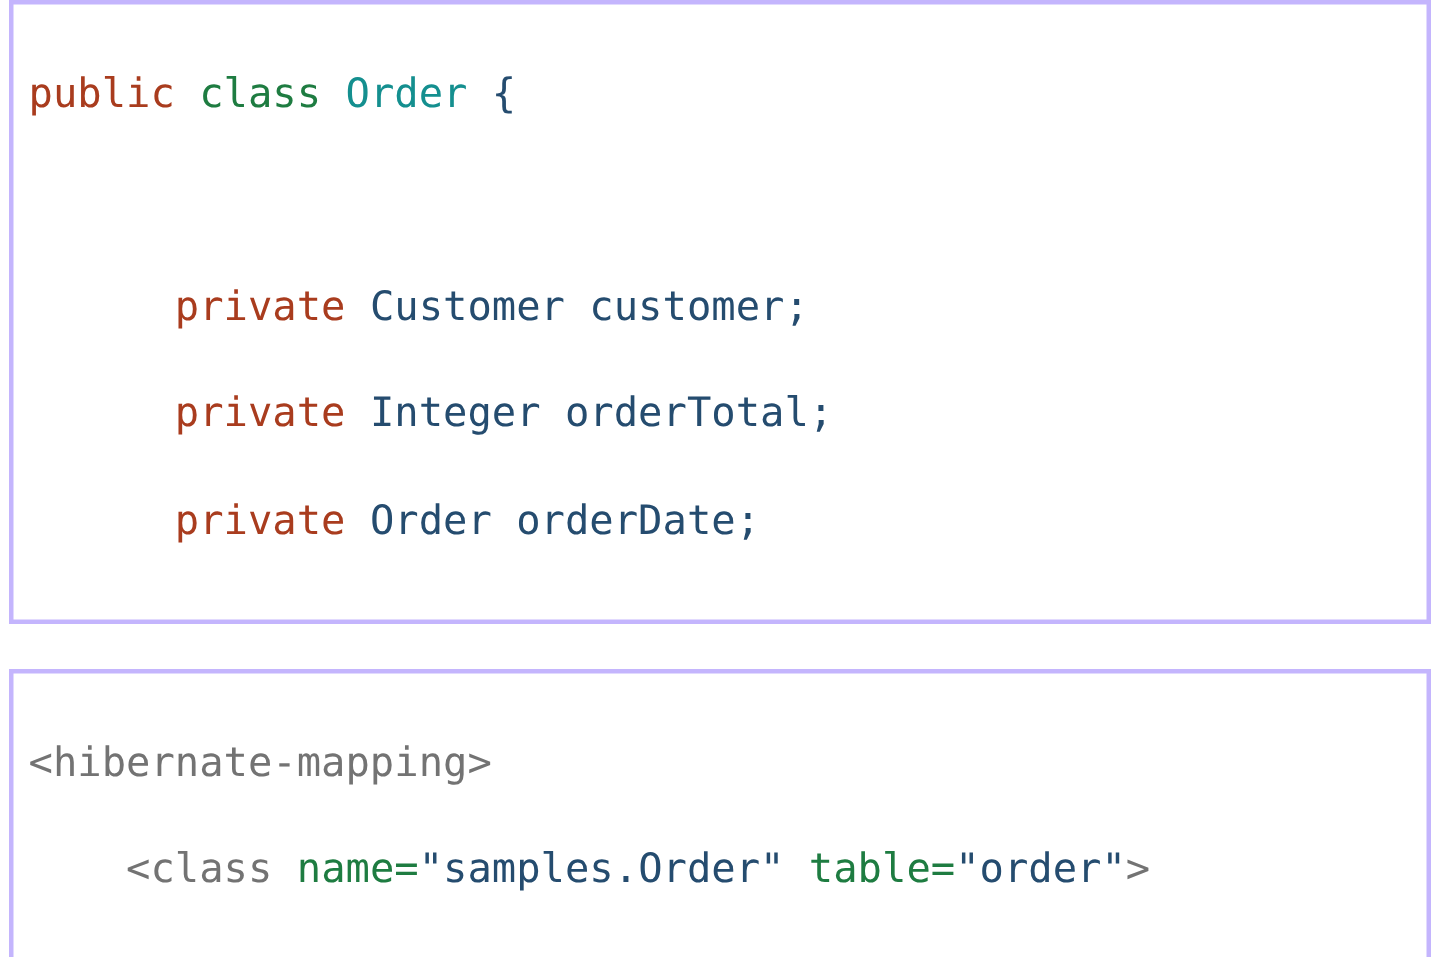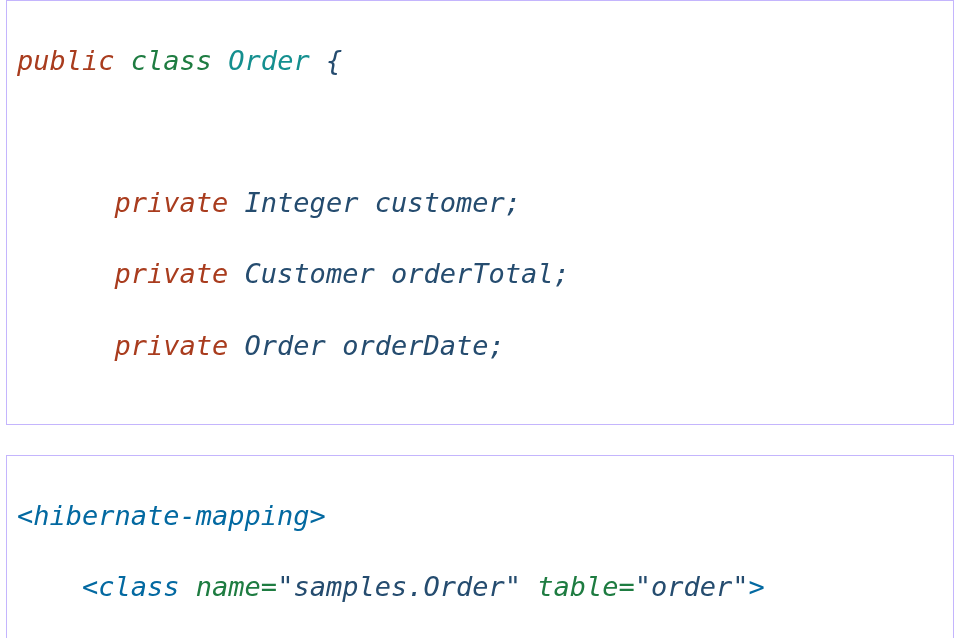--- a/index.html
+++ b/index.html
@@ -5,47 +5,46 @@
   html, body {
     margin: 0;
     padding: 0;
     width: 960px;
     height: 638px;
     background: #ffffff;
     font-family: "DejaVu Sans Mono", "Lucida Console", Consolas, monospace;
     color: #2d4b6a;
   }
   .code-box {
-    border: 1px solid #c4b5fd;
-    padding: 6px 10px 25px 10px;
+    border: 3px solid #c4b5fd;
+    padding: 6px 10px 12px 10px;
     margin: 0 6px;
     font-size: 27px;
     line-height: 1.32;
     box-sizing: border-box;
     white-space: pre;
-    font-style: italic;
   }
   .gap {
     height: 30px;
   }
   .kw-red   { color: #a93c1e; }
   .kw-green { color: #1e7c41; }
   .kw-teal  { color: #148f8f; }
   .txt-navy { color: #254c6f; }
-  .tag-teal { color: #0369a1; }
+  .tag-teal { color: #737373; }
   .attr-str { color: #254c6f; }
 </style>
 </head>
 <body>
 
 <div class="code-box">
 <div><span class="kw-red">public</span><span> </span><span class="kw-green">class</span><span> </span><span class="kw-teal">Order</span><span class="txt-navy"> {</span></div>
 <div> </div>
-<div><span>      </span><span class="kw-red">private</span><span class="txt-navy"> Integer customer;</span></div>
-<div><span>      </span><span class="kw-red">private</span><span class="txt-navy"> Customer orderTotal;</span></div>
+<div><span>      </span><span class="kw-red">private</span><span class="txt-navy"> Customer customer;</span></div>
+<div><span>      </span><span class="kw-red">private</span><span class="txt-navy"> Integer orderTotal;</span></div>
 <div><span>      </span><span class="kw-red">private</span><span class="txt-navy"> Order orderDate;</span></div>
 </div>
 
 <div class="gap"></div>
 
 <div class="code-box">
 <div><span class="tag-teal">&lt;hibernate-mapping&gt;</span></div>
 <div><span>    </span><span class="tag-teal">&lt;class</span><span> </span><span class="kw-green">name=</span><span class="attr-str">"samples.Order"</span><span> </span><span class="kw-green">table=</span><span class="attr-str">"order"</span><span class="tag-teal">&gt;</span></div>
 
 

